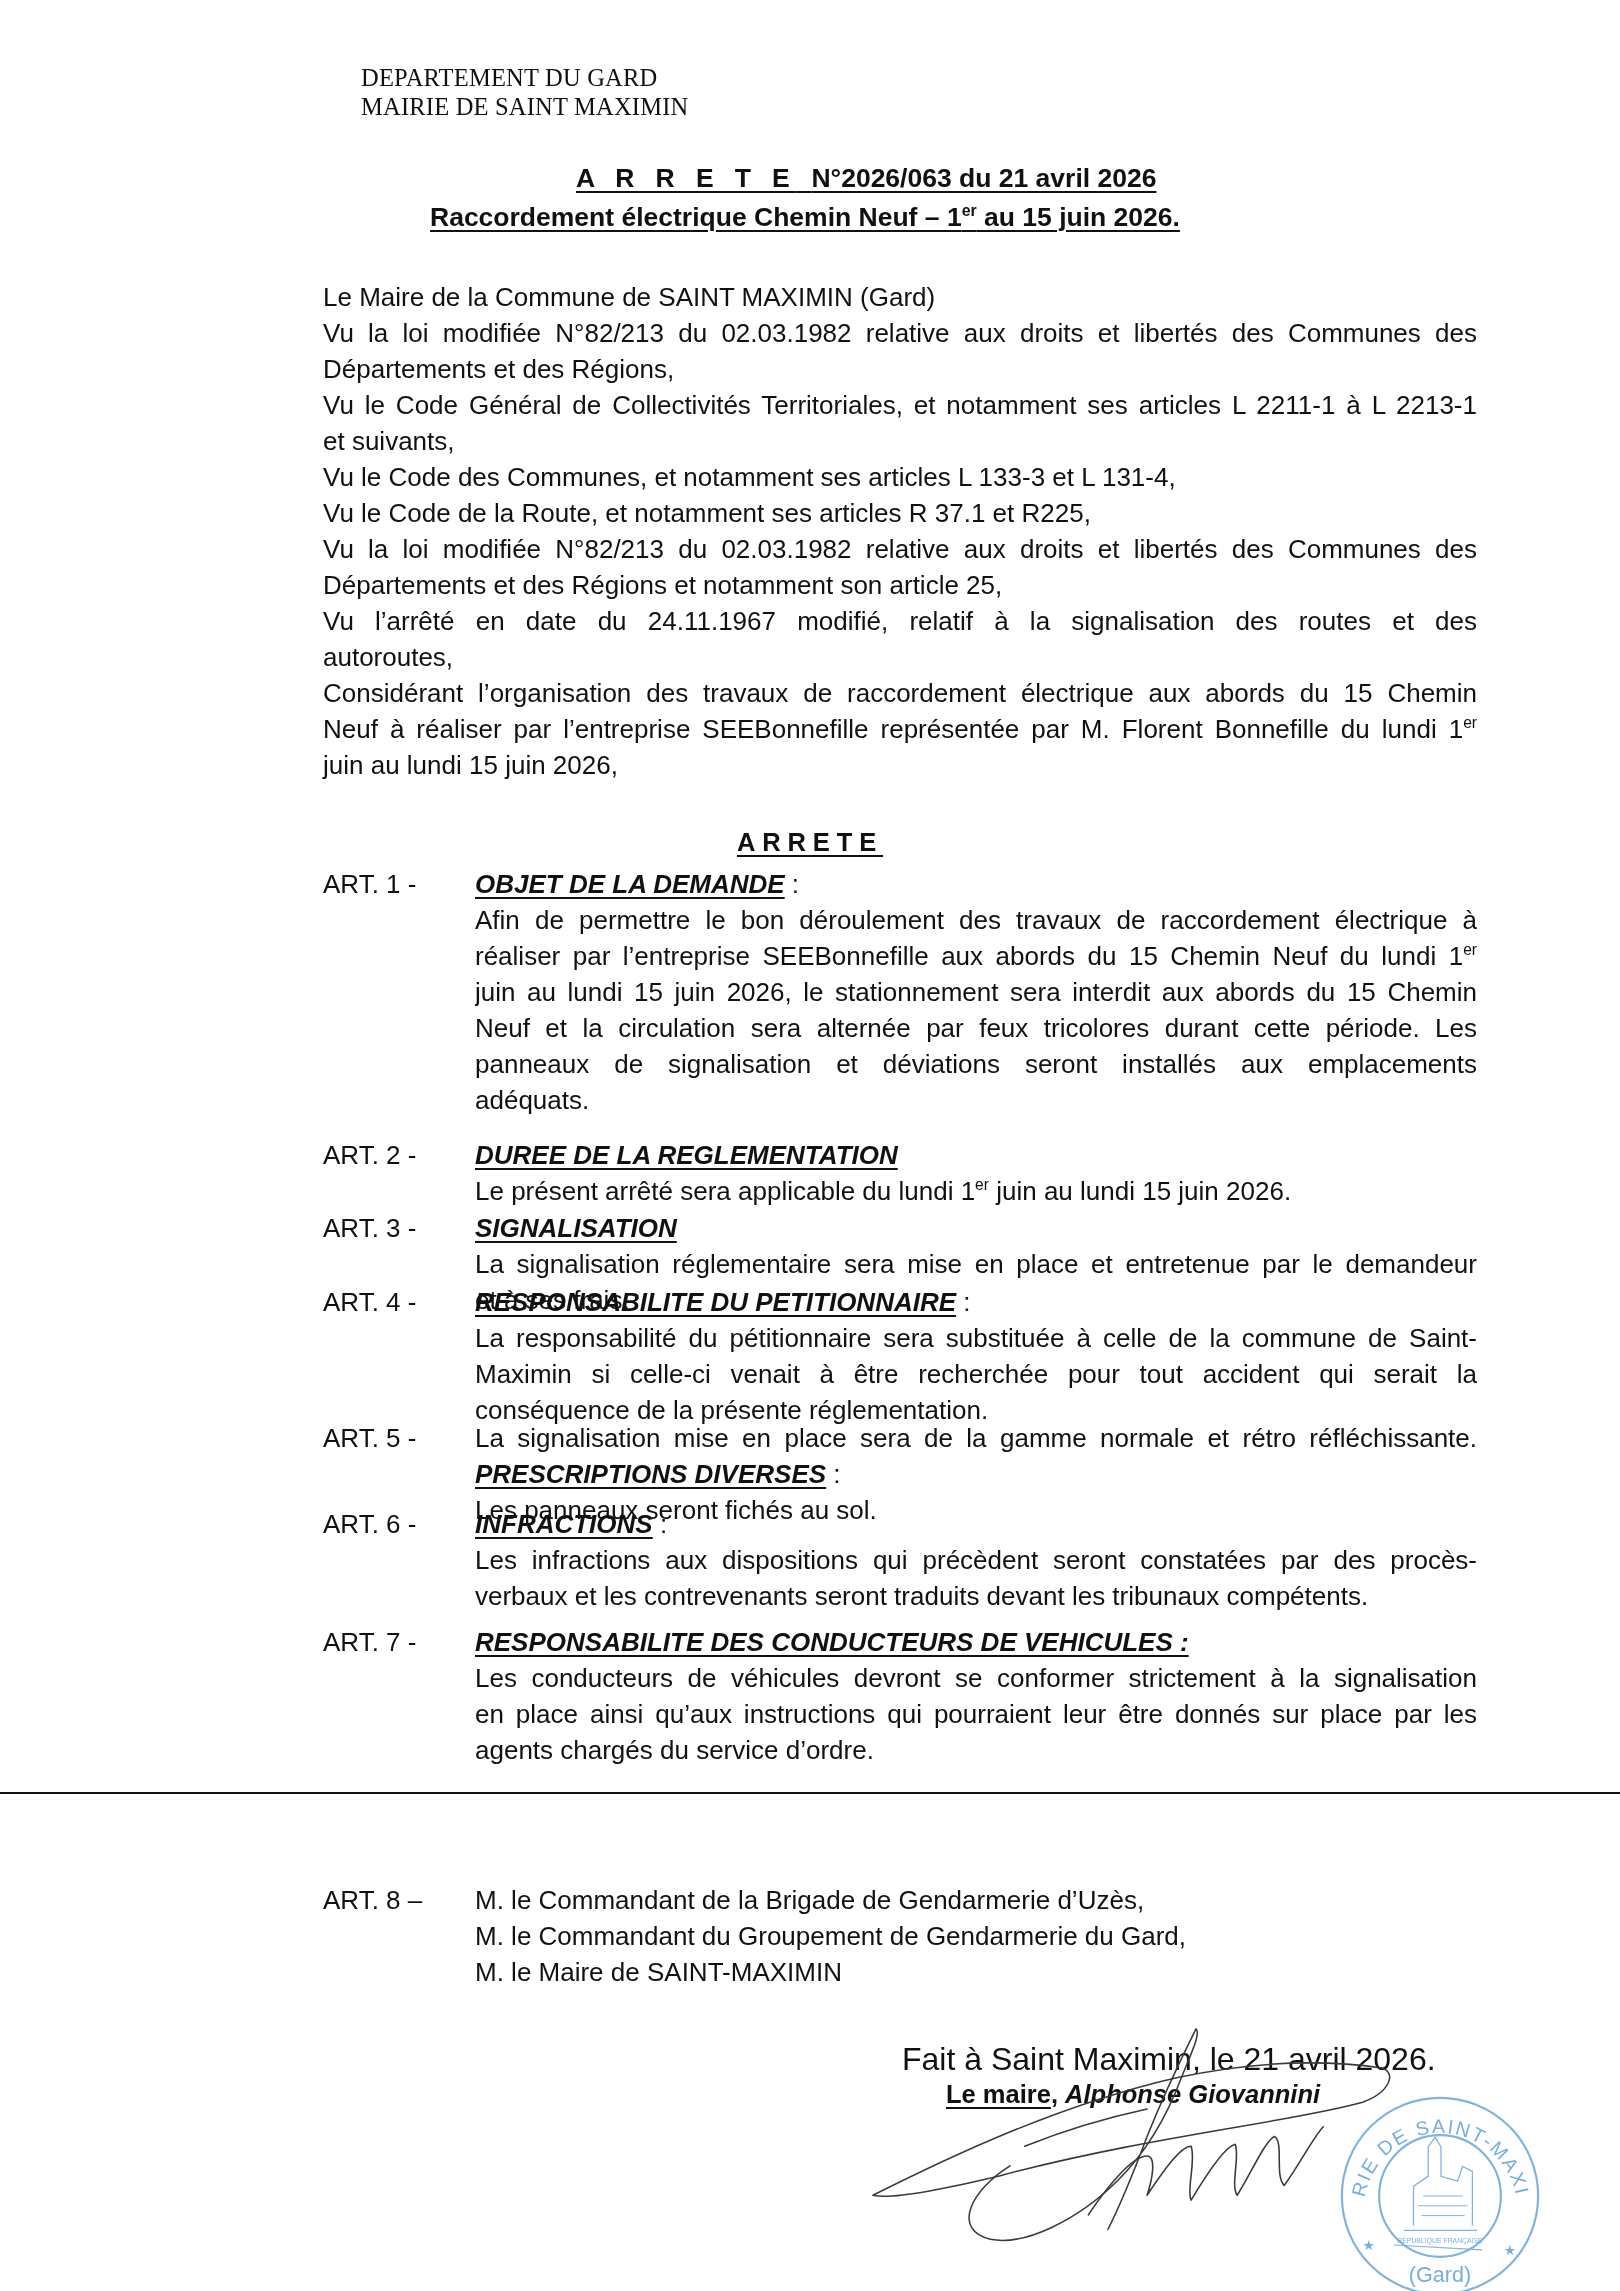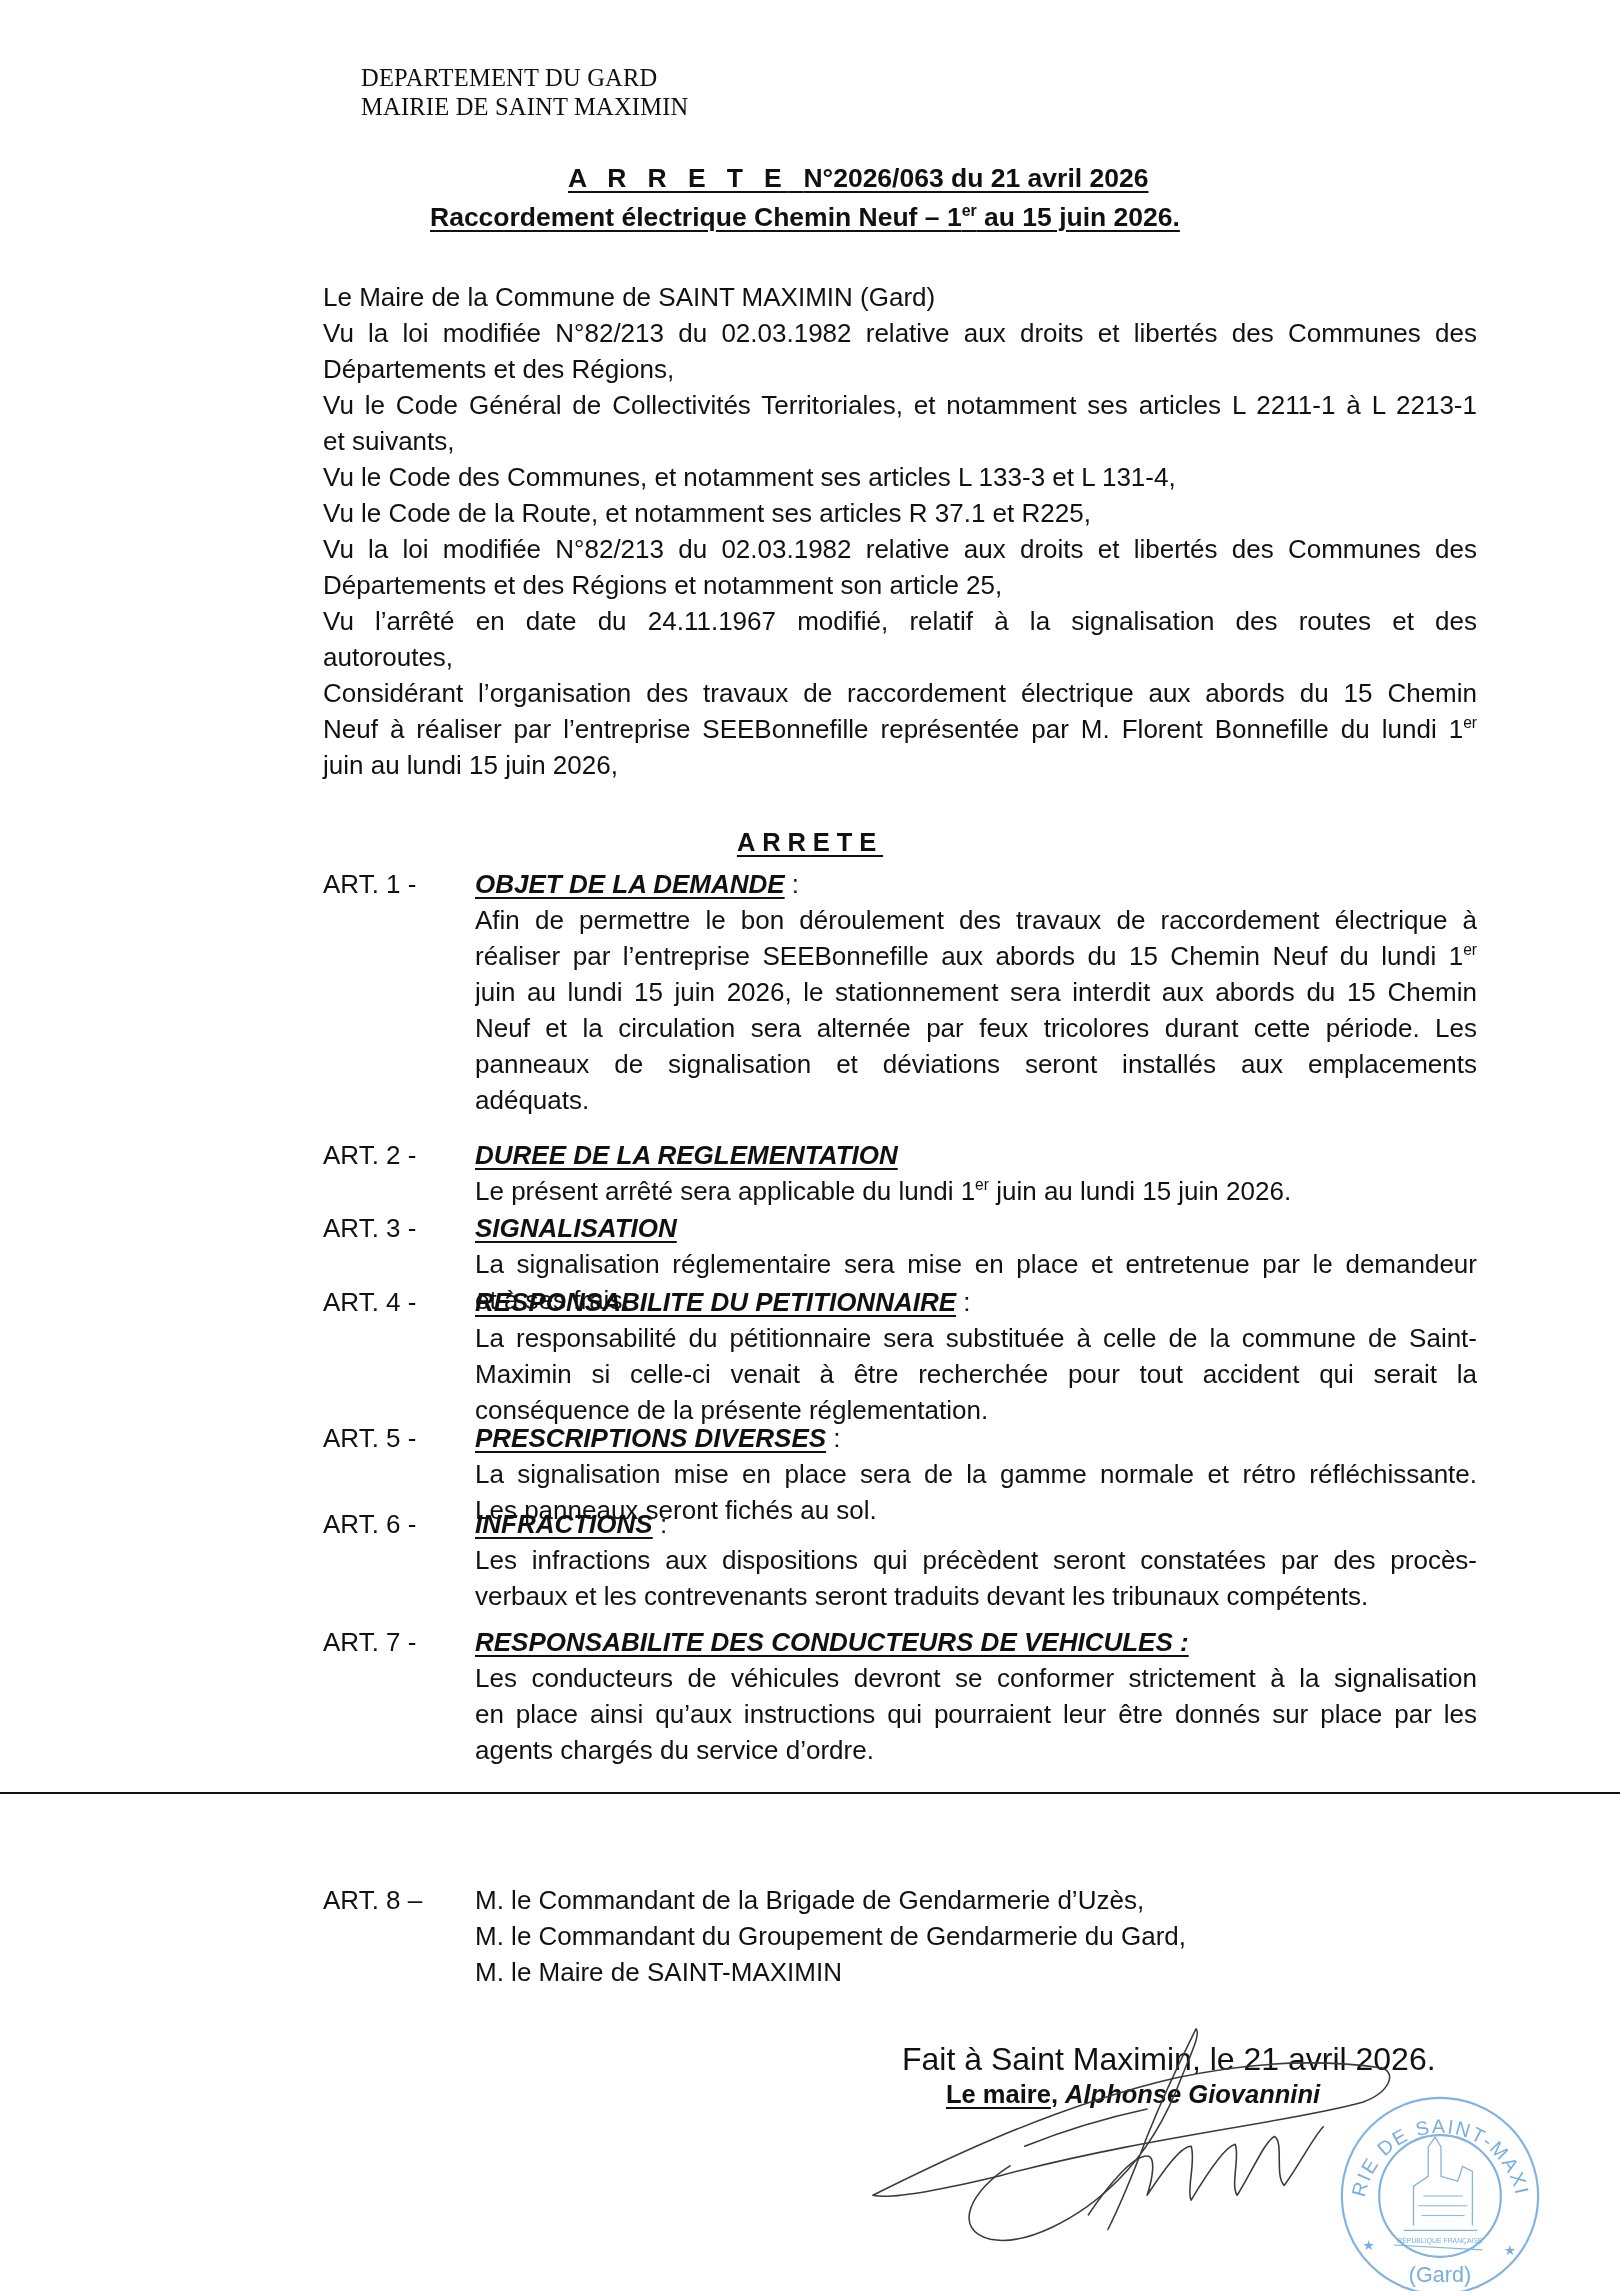--- a/index.html
+++ b/index.html
@@ -2,21 +2,21 @@
 <html><head>
 <meta charset="utf-8">
 <style>
   html, body { margin: 0; padding: 0; background: #ffffff; }
   body { width: 1620px; height: 2292px; position: relative; overflow: hidden; color: #111; }
   .abs { position: absolute; }
   .serif { font-family: "Liberation Serif", "DejaVu Serif", serif; }
   .sans { font-family: "Liberation Sans", "DejaVu Sans", sans-serif; }
   .hdr { left: 361px; font-size: 24.5px; line-height: 29px; letter-spacing: 0.2px; }
   .title { font-weight: bold; font-size: 26.5px; text-decoration: underline; text-underline-offset: 3.9px; text-decoration-thickness: 2px; white-space: nowrap; }
-  .title .spaced { letter-spacing: 6.9px; }
+  .title .spaced { letter-spacing: 6.9px; margin-left: 8px; }
   sup { font-size: 0.6em; line-height: 0; vertical-align: super; }
   .body-text { font-size: 26px; line-height: 36px; text-align: justify; text-align-last: left; margin-left: 16px; }
   .line { display: block; height: 36px; white-space: nowrap; }
   .just { text-align: justify; text-align-last: justify; white-space: normal; overflow: hidden; }
   .preamble { left: 307px; top: 279px; width: 1154px; }
   .arrete-heading { left: 0; width: 1620px; top: 828px; text-align: center; font-weight: bold; font-size: 25.5px; letter-spacing: 6.9px; }
   .arrete-heading span { text-decoration: underline; text-underline-offset: 3.9px; text-decoration-thickness: 2px; }
   .art { left: 307px; width: 1154px; }
   .art-label { position: absolute; left: 0; top: 0; width: 147px; white-space: nowrap; }
   .art-content { position: absolute; left: 152px; top: 0; width: 1002px; }
@@ -102,22 +102,22 @@
     <span class="line art-heading"><span class="u">RESPONSABILITE DU PETITIONNAIRE</span><span style="font-weight:normal;font-style:normal"> :</span></span>
     <span class="line just">La responsabilité du pétitionnaire sera substituée à celle de la commune de Saint-</span>
     <span class="line just">Maximin si celle-ci venait à être recherchée pour tout accident qui serait la</span>
     <span class="line">conséquence de la présente réglementation.</span>
   </div>
 </div>
 
 <div class="abs sans body-text art" style="top:1420px; height:109px;">
   <span class="art-label">ART. 5 -</span>
   <div class="art-content">
+    <span class="line just">La signalisation mise en place sera de la gamme normale et rétro réfléchissante.</span>
     <span class="line art-heading"><span class="u">PRESCRIPTIONS DIVERSES</span><span style="font-weight:normal;font-style:normal"> :</span></span>
-    <span class="line just">La signalisation mise en place sera de la gamme normale et rétro réfléchissante.</span>
     <span class="line">Les panneaux seront fichés au sol.</span>
   </div>
 </div>
 
 <div class="abs sans body-text art" style="top:1506px; height:109px;">
   <span class="art-label">ART. 6 -</span>
   <div class="art-content">
     <span class="line art-heading"><span class="u">INFRACTIONS</span><span style="font-weight:normal;font-style:normal"> :</span></span>
     <span class="line just">Les infractions aux dispositions qui précèdent seront constatées par des procès-</span>
     <span class="line">verbaux et les contrevenants seront traduits devant les tribunaux compétents.</span>

